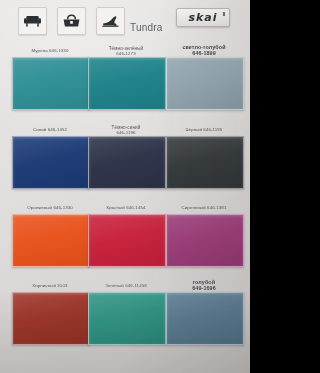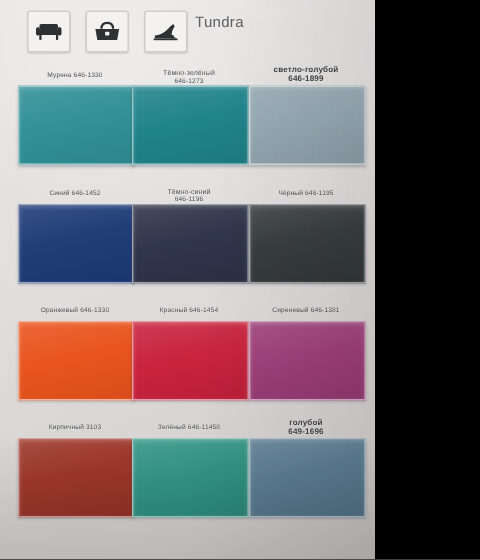--- a/index.html
+++ b/index.html
@@ -65,21 +65,21 @@
     justify-content: center;
   }
   .icon-box svg { display:block; }
   #icon-sofa { left: 18px; }
   #icon-bag  { left: 57px; }
   #icon-shoe { left: 96px; }
 
   .brand-word {
     position: absolute;
     left: 130px;
-    top: 10px;
+    top: 22px;
     font-size: 10px;
     color: #5d6163;
     letter-spacing: .2px;
     white-space: nowrap;
   }
 
   .logo {
     position: absolute;
     left: 176px;
     top: 8px;
@@ -207,20 +207,24 @@
     <div class="icon-box" id="icon-shoe">
       <svg width="19" height="15" viewBox="0 0 19 15" aria-hidden="true">
         <path d="M2.2 11.6 L2.2 9.6 C6.0 9.3 9.4 7.6 12.4 3.6 L14.6 2.0 L15.4 3.6 C13.6 6.4 13.2 8.2 13.6 9.6 L16.8 11.6 Z" fill="#2d3133"></path>
         <rect x="13.2" y="9.4" width="1.5" height="2.4" fill="#2d3133"></rect>
         <rect x="1.4" y="11.7" width="16.0" height="1.1" fill="#2d3133"></rect>
       </svg>
     </div>
 
     <div class="brand-word">Tundra</div>
 
+    <div class="logo">
+      <span class="logo-text">skai</span>
+      <span class="logo-tick"></span>
+    </div>
   </div>
 
   <div class="grid" id="grid">
       <div class="cell c0 r0 inline">
         <div class="labelwrap">
           <div class="label"><span class="nm">Мурена</span><span class="cd">&nbsp;646-1330</span></div>
         </div>
         <div class="chip" style="background: rgb(46, 143, 150);"></div>
       </div>
       <div class="cell c1 r0 twoline">

